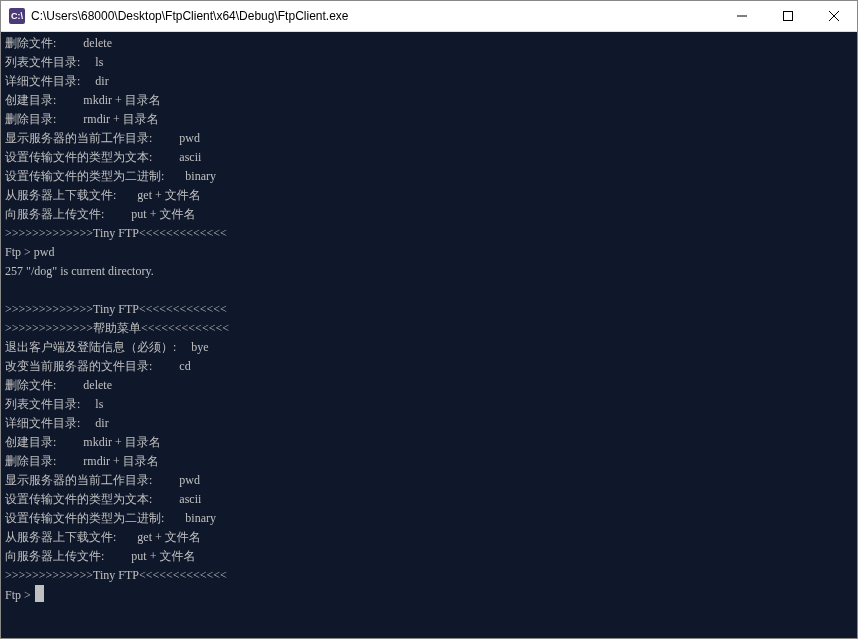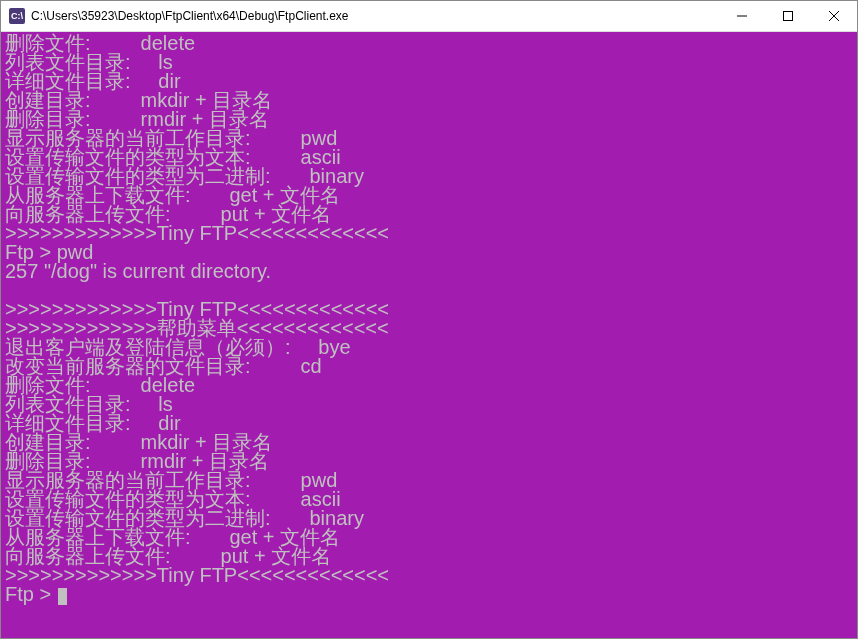--- a/index.html
+++ b/index.html
@@ -50,24 +50,24 @@
       display: flex;
       align-items: center;
       justify-content: center;
       font-size: 10px;
       color: #000;
       cursor: pointer;
     }
     .titlebar-btn svg { width: 10px; height: 10px; }
     .console {
       flex: 1;
-      background: #a21caf;
+      background: #0f172a;
       color: #c0c0c0;
-      font-family: Liberation Sans, sans-serif;
-      font-size: 20px;
+      font-family: Liberation Serif, serif;
+      font-size: 12px;
       line-height: 19px;
       padding: 2px 4px 2px 4px;
       white-space: pre;
       overflow: hidden;
     }
     .prompt-line { display: inline; text-align: center; }
     .cursor {
       display: inline-block;
       width: 9px;
       height: 17px;
@@ -77,21 +77,21 @@
       margin-left: 1px;
     }
     @keyframes blink { 50% { opacity: 0; } }
   </style>
 </head>
 <body>
 
 <div class="window">
   <div class="titlebar">
     <div class="titlebar-icon">C:\</div>
-    <div class="titlebar-title">C:\Users\35923\Desktop\FtpClient\x64\Debug\FtpClient.exe</div>
+    <div class="titlebar-title">C:\Users\68000\Desktop\FtpClient\x64\Debug\FtpClient.exe</div>
     <div class="titlebar-spacer"></div>
     <div class="titlebar-btn">
       <svg viewBox="0 0 10 10">
           <line x1="0" y1="5" x2="10" y2="5" stroke="#000" stroke-width="1"></line>
         </svg>
     </div>
     <div class="titlebar-btn">
       <svg viewBox="0 0 10 10">
           <rect x="0.5" y="0.5" width="9" height="9" fill="none" stroke="#000" stroke-width="1"></rect>
         </svg>

